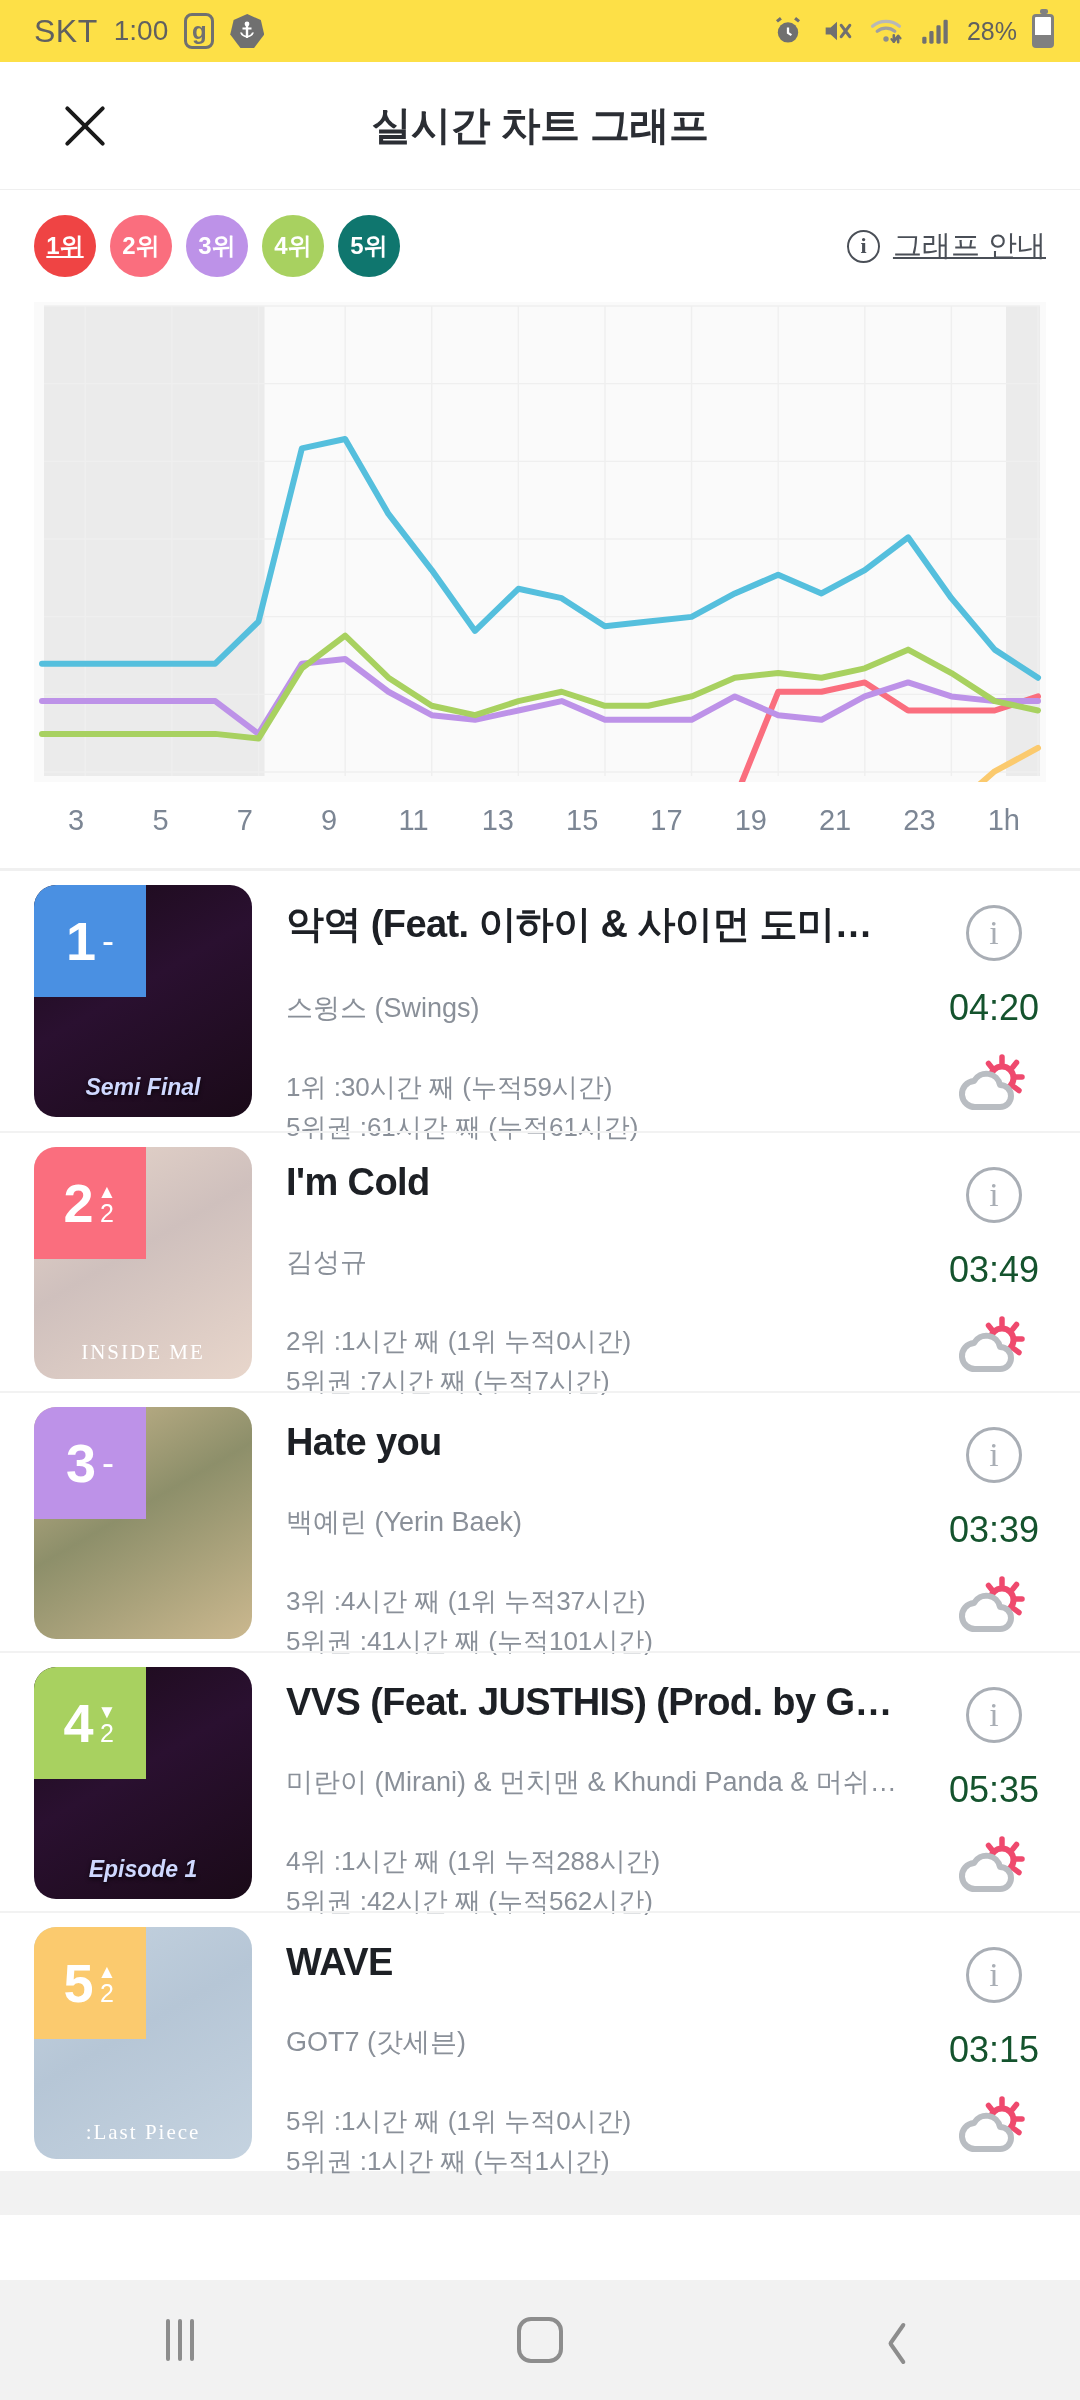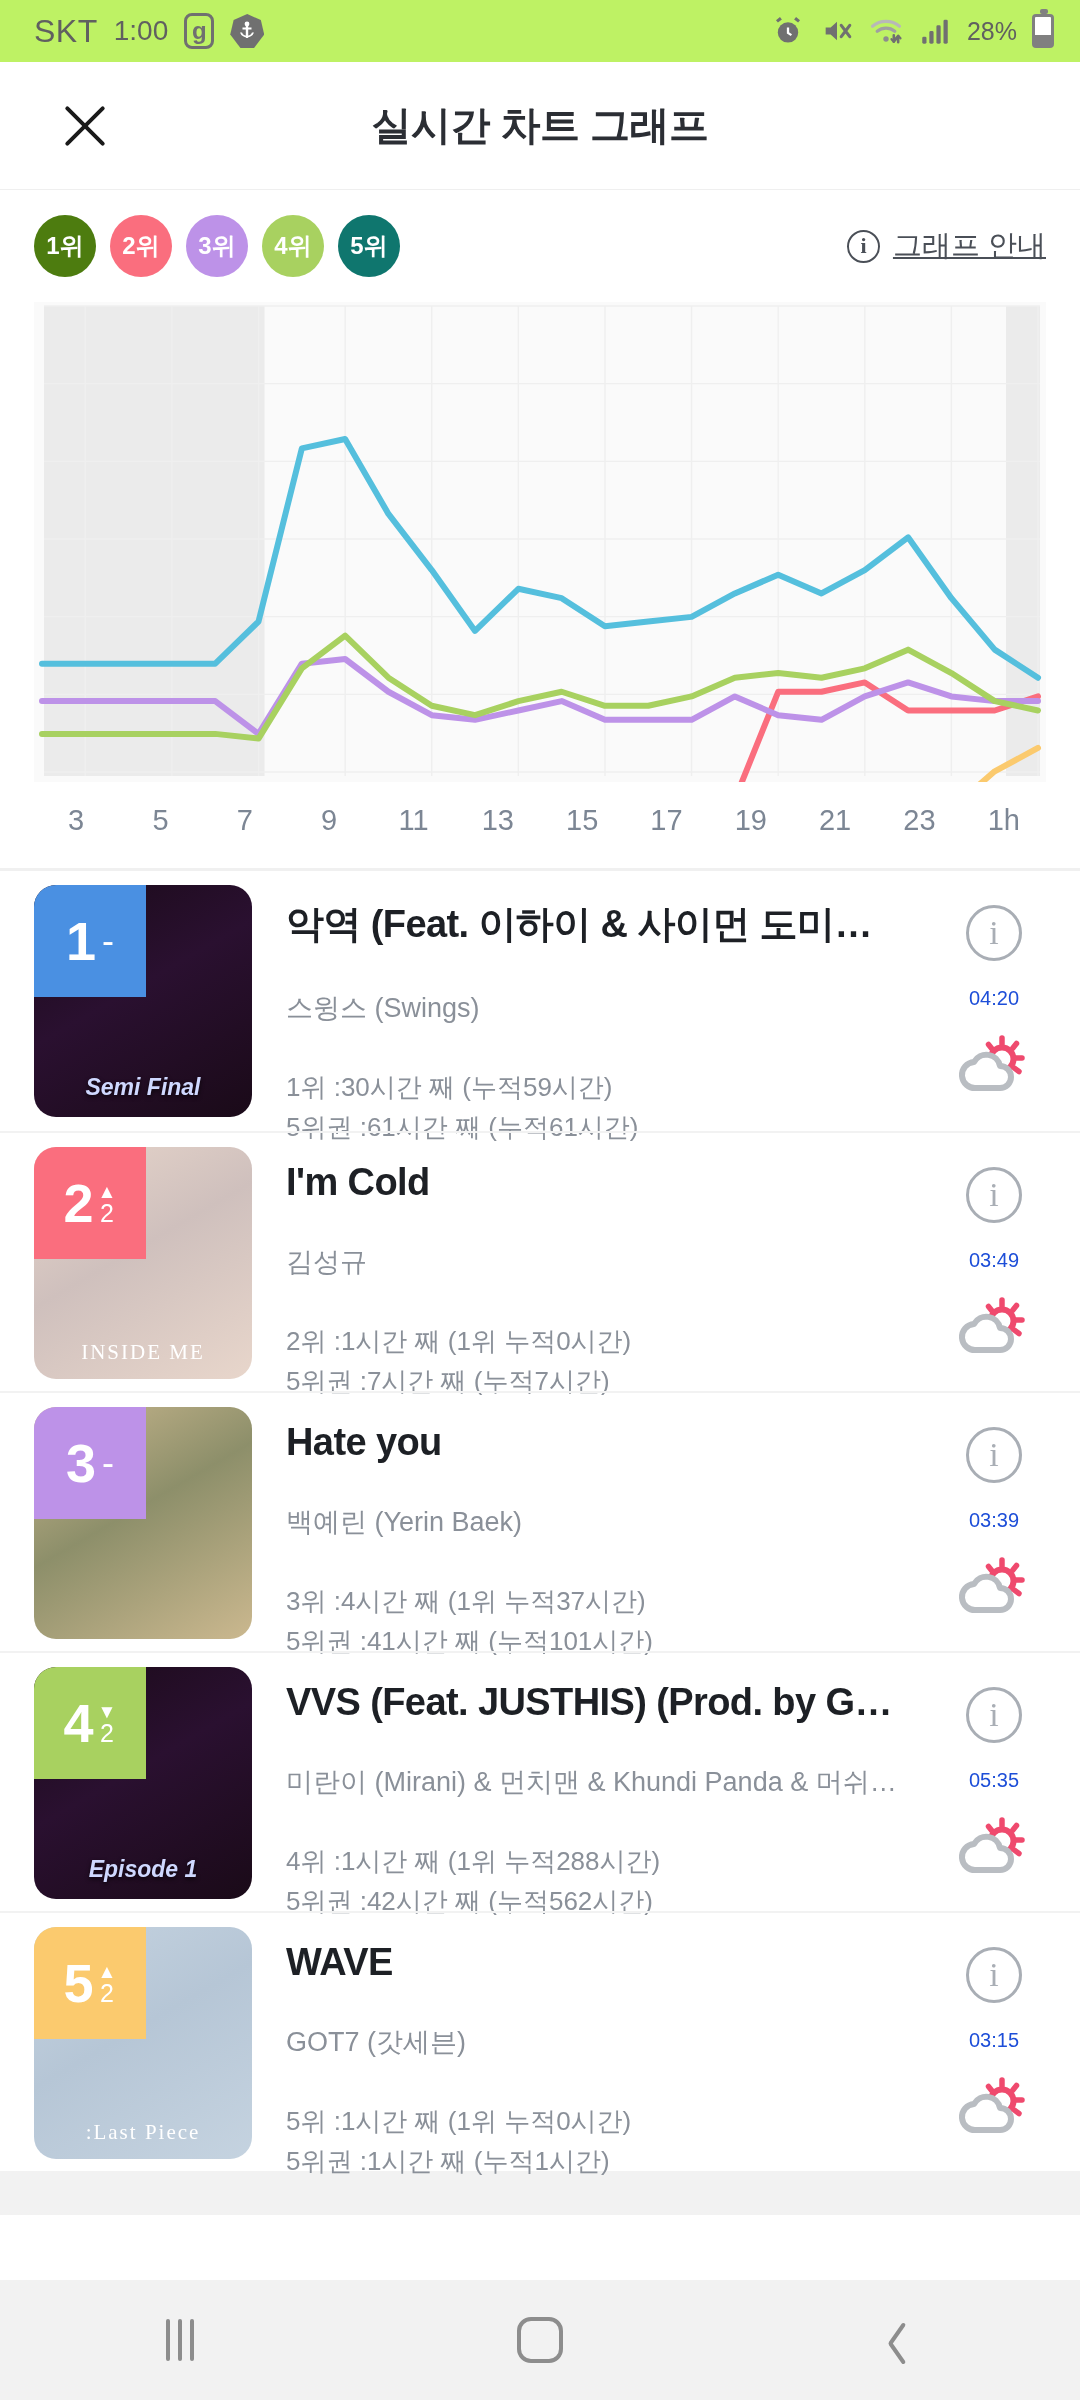--- a/index.html
+++ b/index.html
@@ -7,21 +7,21 @@
     width: 1080px; height: 2400px;
     background: #ffffff;
     font-family: "Liberation Sans", "DejaVu Sans", sans-serif;
     overflow: hidden;
   }
   .phone { position: relative; width: 1080px; height: 2400px; background:#fff; }
 
   
   .statusbar {
     height: 62px; display: flex; align-items: center;
-    padding: 0 26px 0 34px; background:#bef264;
+    padding: 0 26px 0 34px; background:#fde047;
   }
   .sb-left { display:flex; align-items:center; gap:16px; }
   .sb-carrier { font-size:32px; color:#606060; letter-spacing:.5px; }
   .sb-time { font-size:28px; color:#606060; }
   .sb-g {
     width:30px; height:36px; border:3px solid #707070; border-radius:8px;
     display:flex; align-items:center; justify-content:center;
     font-size:24px; font-weight:bold; color:#707070;
   }
   .sb-anchor {
@@ -143,21 +143,21 @@
   .song-right {
     width:120px; flex:0 0 120px; display:flex; flex-direction:column;
     align-items:center; padding-top:20px;
   }
   .info-btn {
     width:56px; height:56px; border-radius:50%; border:3px solid #a9aeb5;
     display:flex; align-items:center; justify-content:center;
     font-size:34px; color:#a9aeb5; font-family:"Liberation Serif", serif;
     cursor:pointer;
   }
-  .duration { margin-top:26px; font-size:20px; color:#1d4ed8; }
+  .duration { margin-top:26px; font-size:36px; color:#14532d; }
   .weather { margin-top:24px; width:72px; height:62px; }
 
   
   .gap-bottom { height:44px; background:#f2f2f2; }
   .navbar {
     position:absolute; left:0; bottom:0; width:1080px; height:120px;
     background:#f2f2f2; display:flex; align-items:center;
   }
   .nav-btn { flex:1; display:flex; align-items:center; justify-content:center; cursor:pointer; }
   .nav-recents { display:flex; gap:8px; }
@@ -232,21 +232,21 @@
     </div>
   </div>
 
   <div class="header">
     <div class="close-btn"></div>
     <div class="header-title">실시간 차트 그래프</div>
   </div>
 
   <div class="legend-row">
     <div class="chips">
-      <div class="chip" style="background: #4d7c0f;">
+      <div class="chip" style="background: #ef4444; text-decoration: underline;">
           <span>1위</span>
         </div>
       <div class="chip" style="background: rgb(250, 110, 126);">
           <span>2위</span>
         </div>
       <div class="chip" style="background: rgb(189, 146, 232);">
           <span>3위</span>
         </div>
       <div class="chip" style="background: rgb(168, 209, 96);">
           <span>4위</span>

